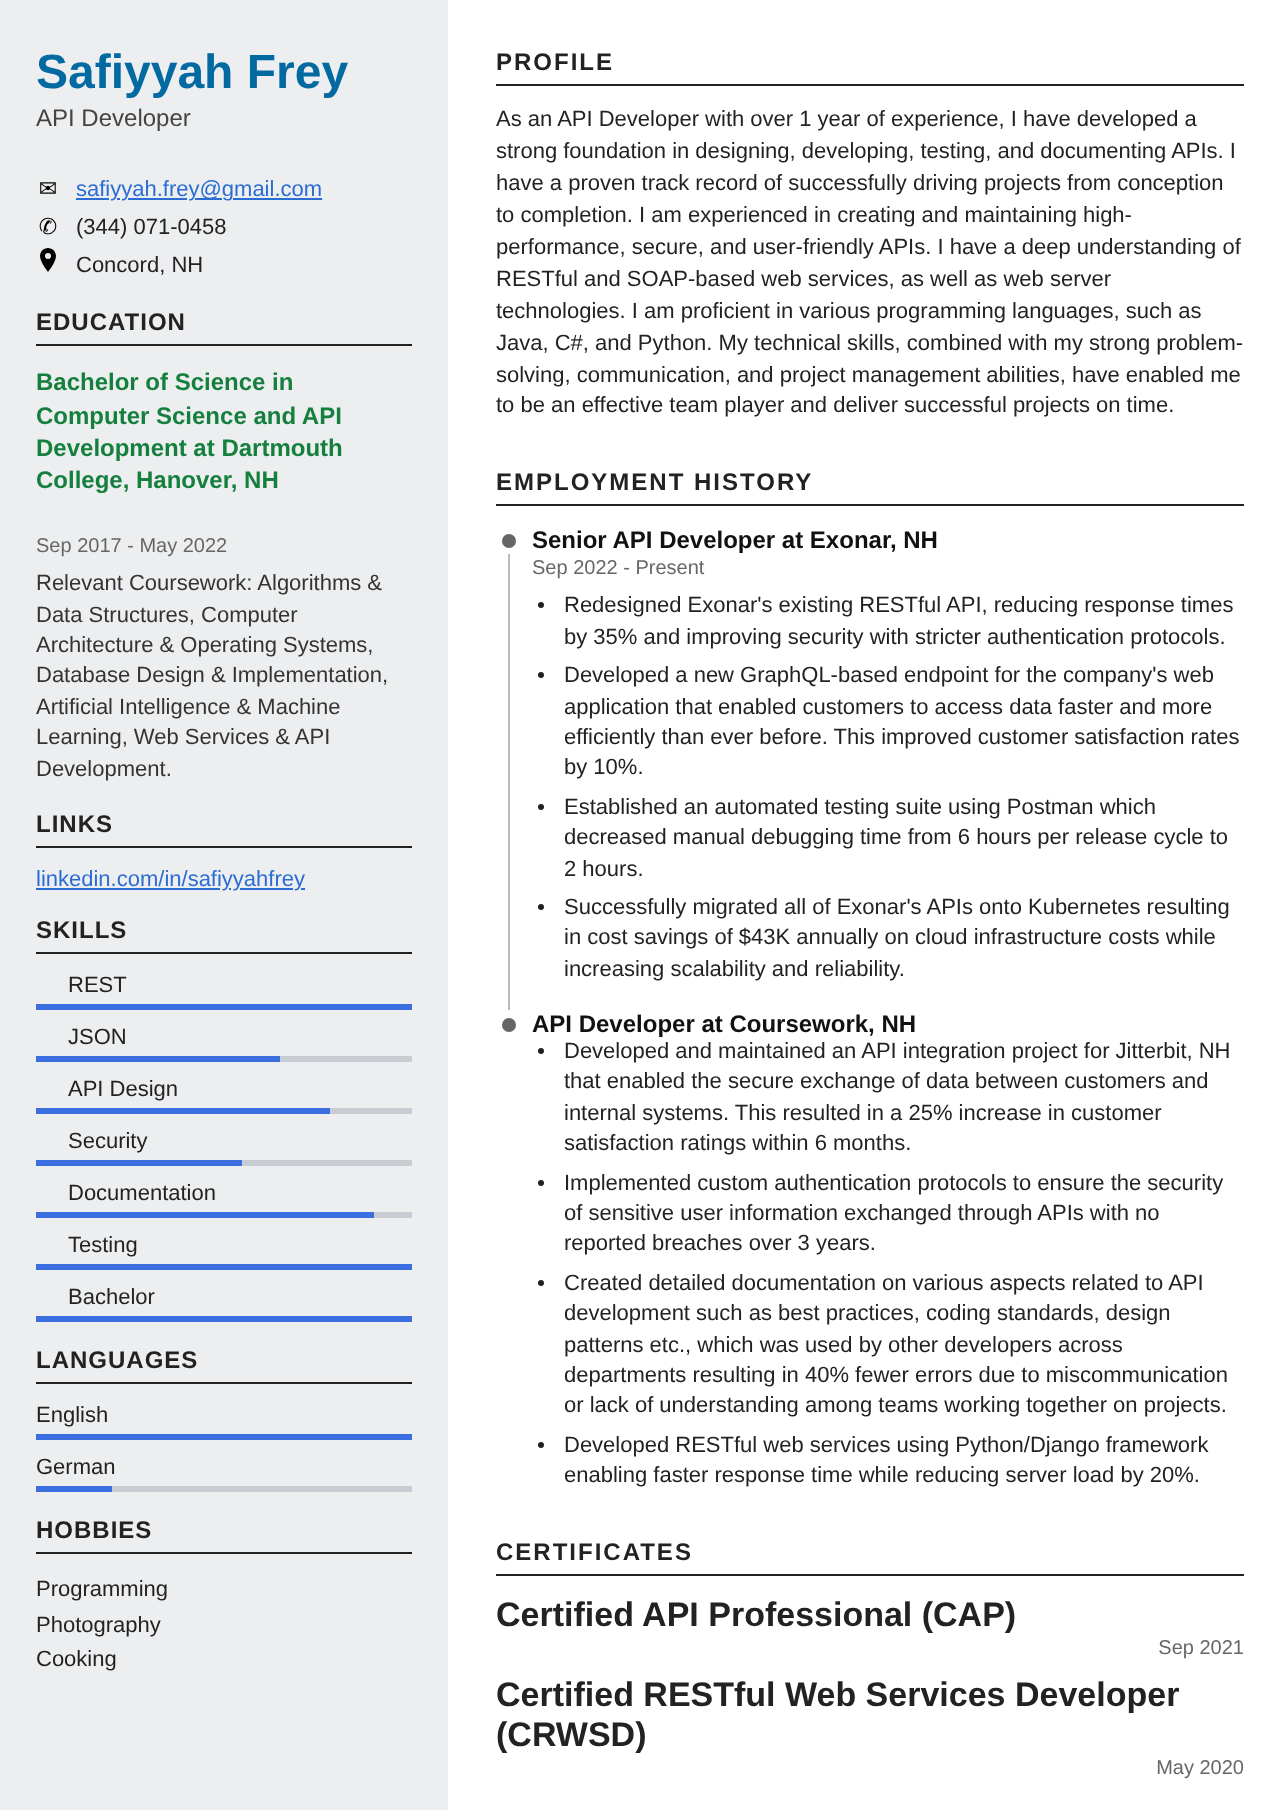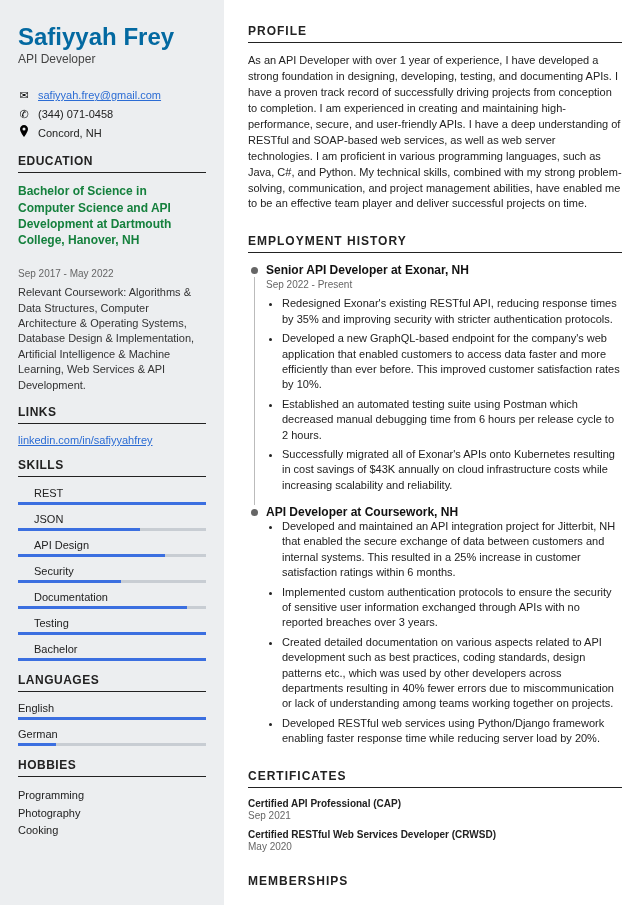--- a/index.html
+++ b/index.html
@@ -194,26 +194,27 @@
     font-size: 11px;
     line-height: 1.4;
     margin-bottom: 4px;
     color: #222;
   }
   .cert {
     margin-bottom: 8px;
   }
   .cert-title {
     font-weight: 700;
-    font-size: 10px;
+    font-size: 17px;
   }
   .cert-date {
     font-size: 10px;
     color: #666;
     margin-top: 1px;
+    text-align: right;
   }
 </style>
 </head>
 <body>
 
 <div class="page">
 
   <aside class="sidebar">
     <h1 class="name">Safiyyah Frey</h1>
     <div class="jobtitle">API Developer</div>

